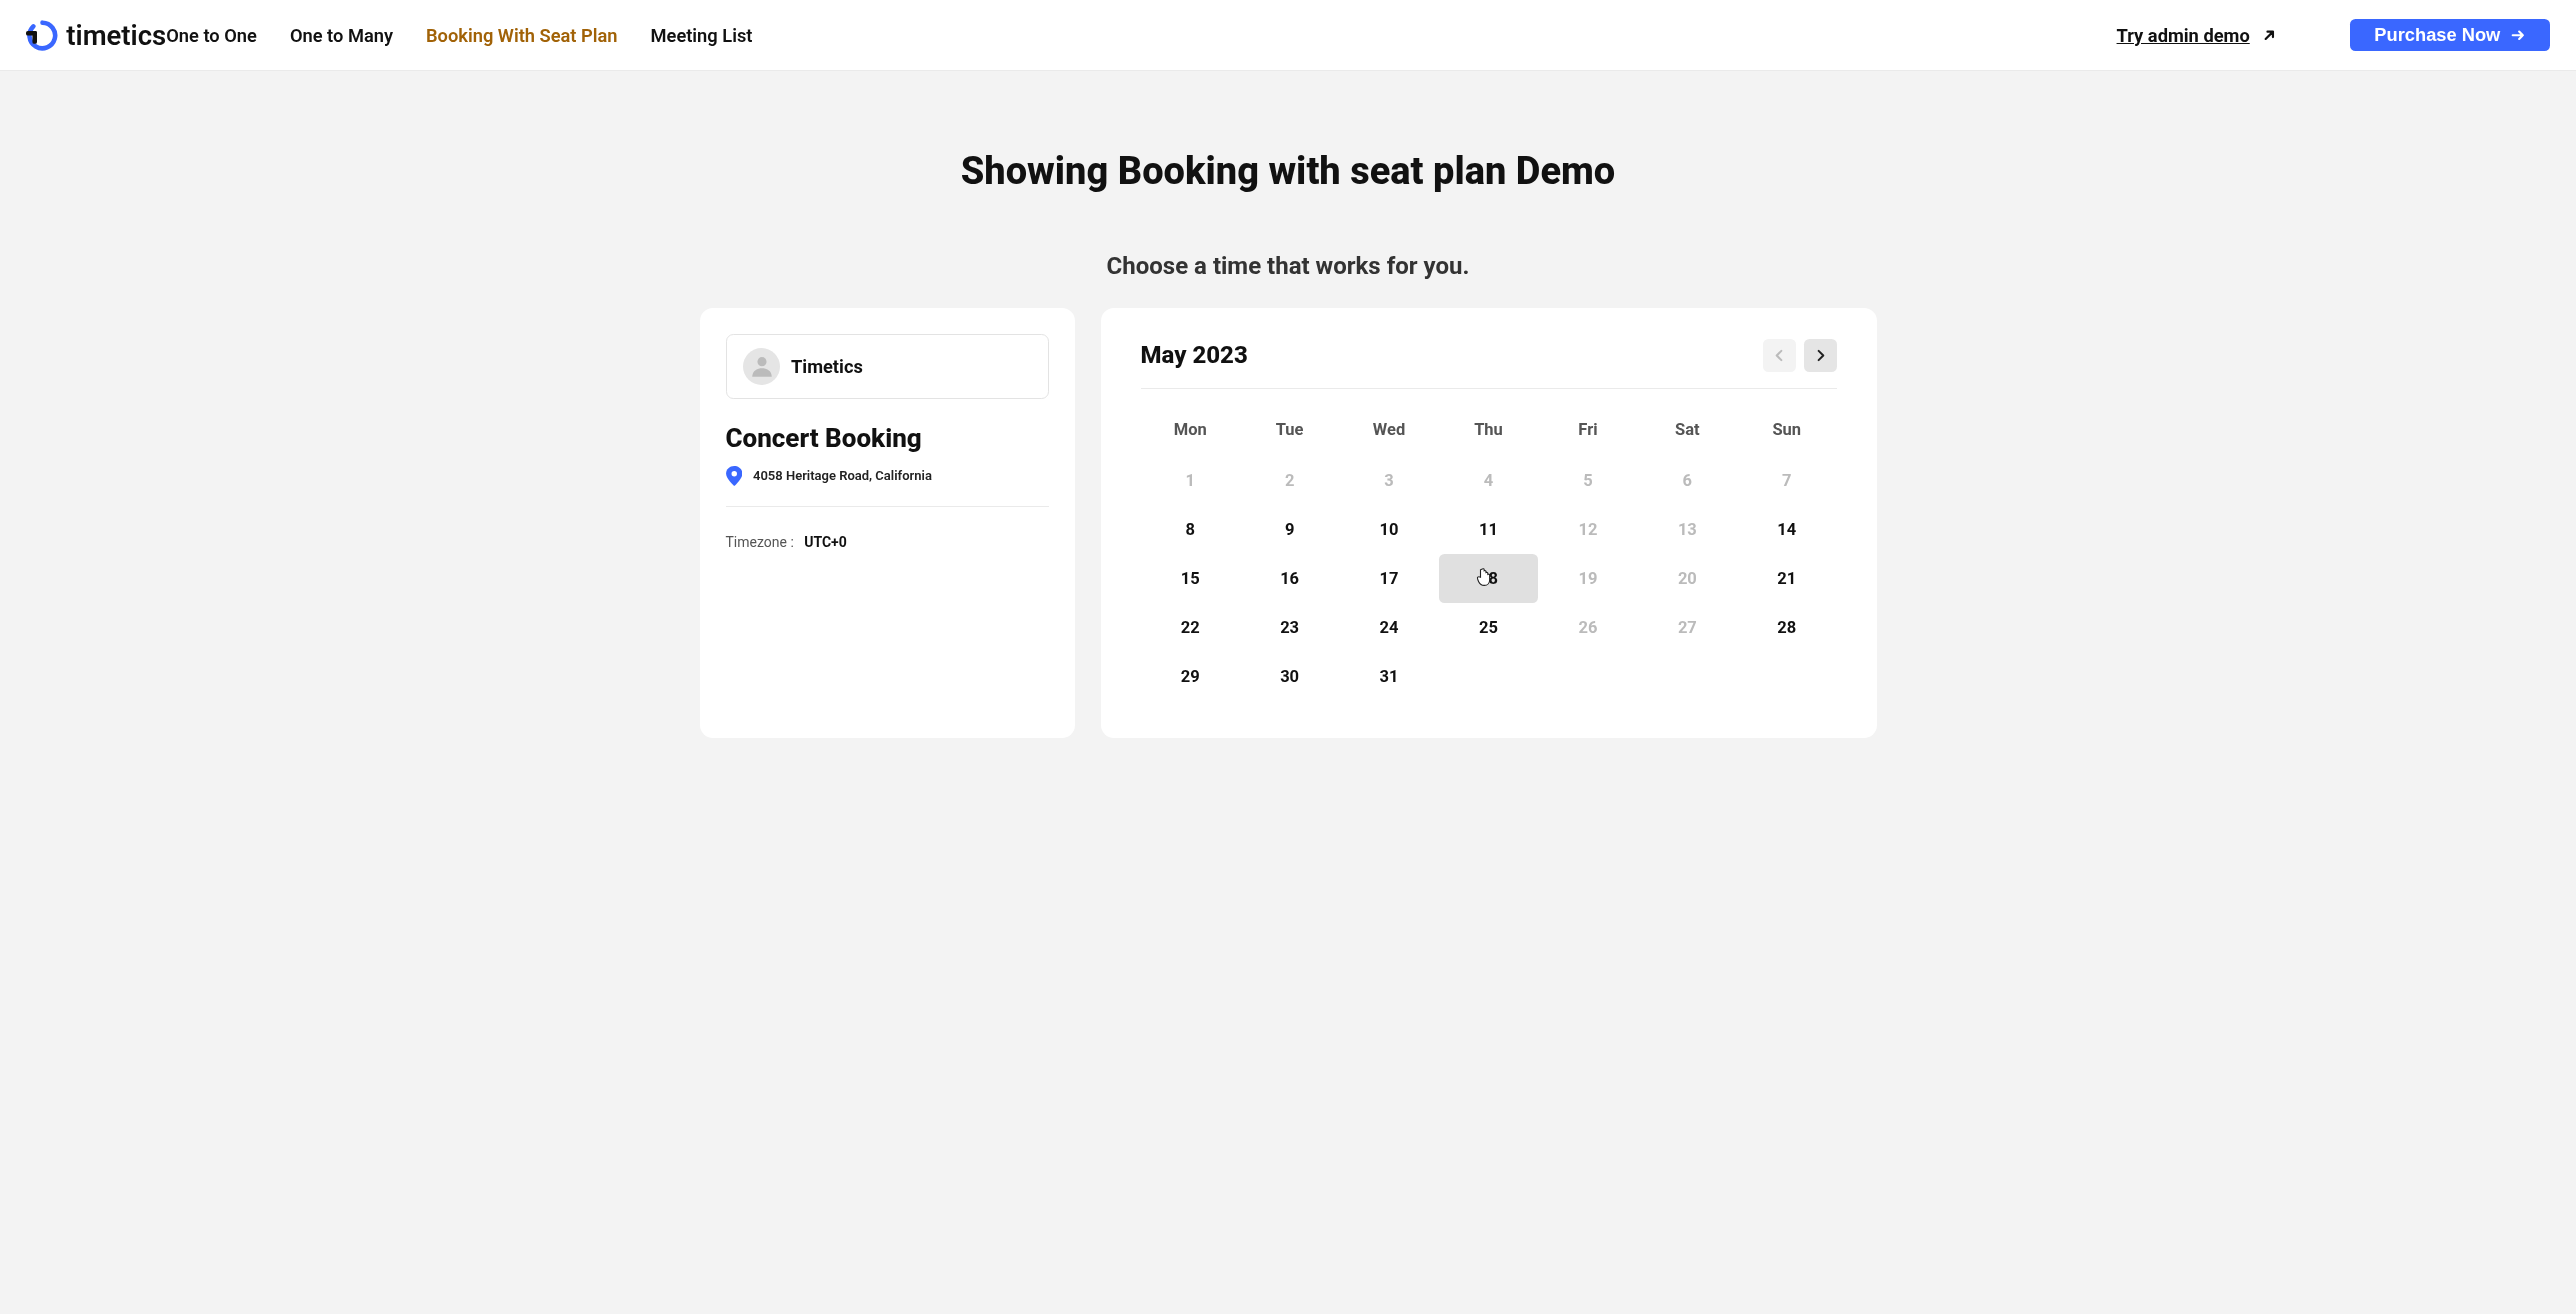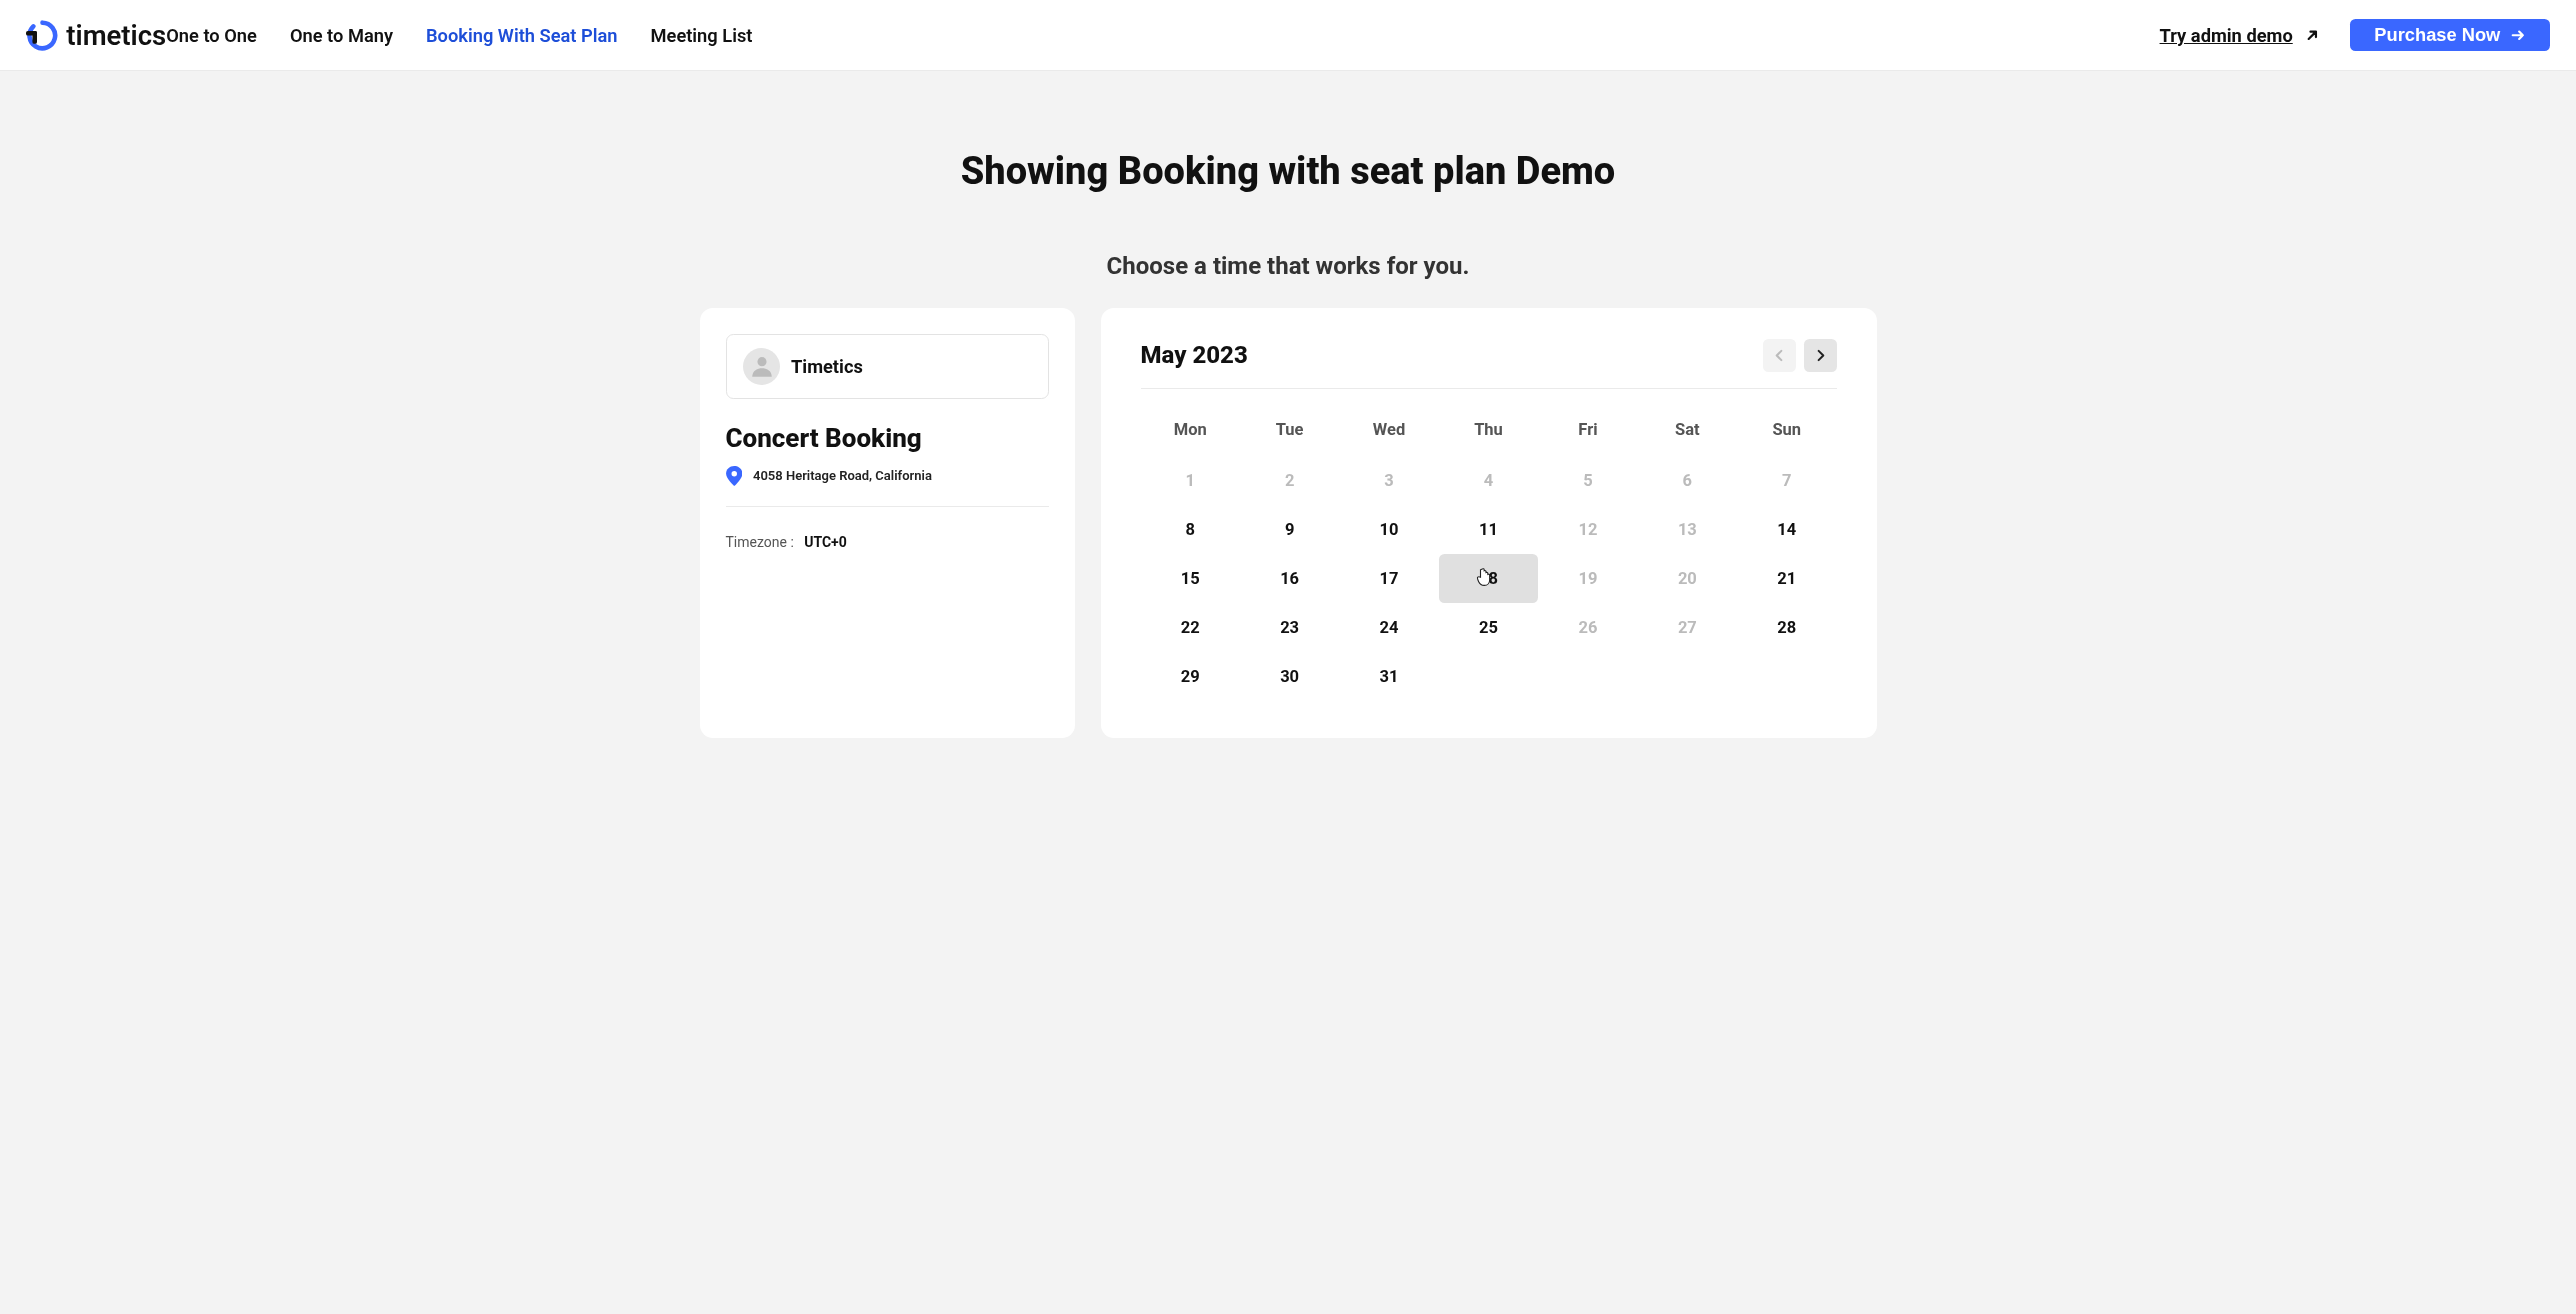--- a/index.html
+++ b/index.html
@@ -37,21 +37,21 @@
     display: flex;
     gap: 33px;
   }
   .nav-item {
     font-size: 18.3px;
     font-weight: 600;
     color: #111;
     cursor: pointer;
   }
   .nav-item.active {
-    color: #1d4ed8;
+    color: #a16207;
   }
   .header-right {
     margin-left: auto;
     display: flex;
     align-items: center;
     gap: 31px;
   }
   .try-demo {
     font-size: 18.3px;
     font-weight: 700;
@@ -67,20 +67,21 @@
     color: #fff;
     font-size: 18.3px;
     font-weight: 700;
     padding: 5px 24px;
     border: none;
     border-radius: 5.5px;
     display: flex;
     align-items: center;
     gap: 9.2px;
     cursor: pointer;
+    margin-left: 43px;
   }
   
   .page-title {
     text-align: center;
     font-size: 38px;
     font-weight: 800;
     color: #111;
     margin-top: 78px;
     margin-bottom: 59px;
   }

